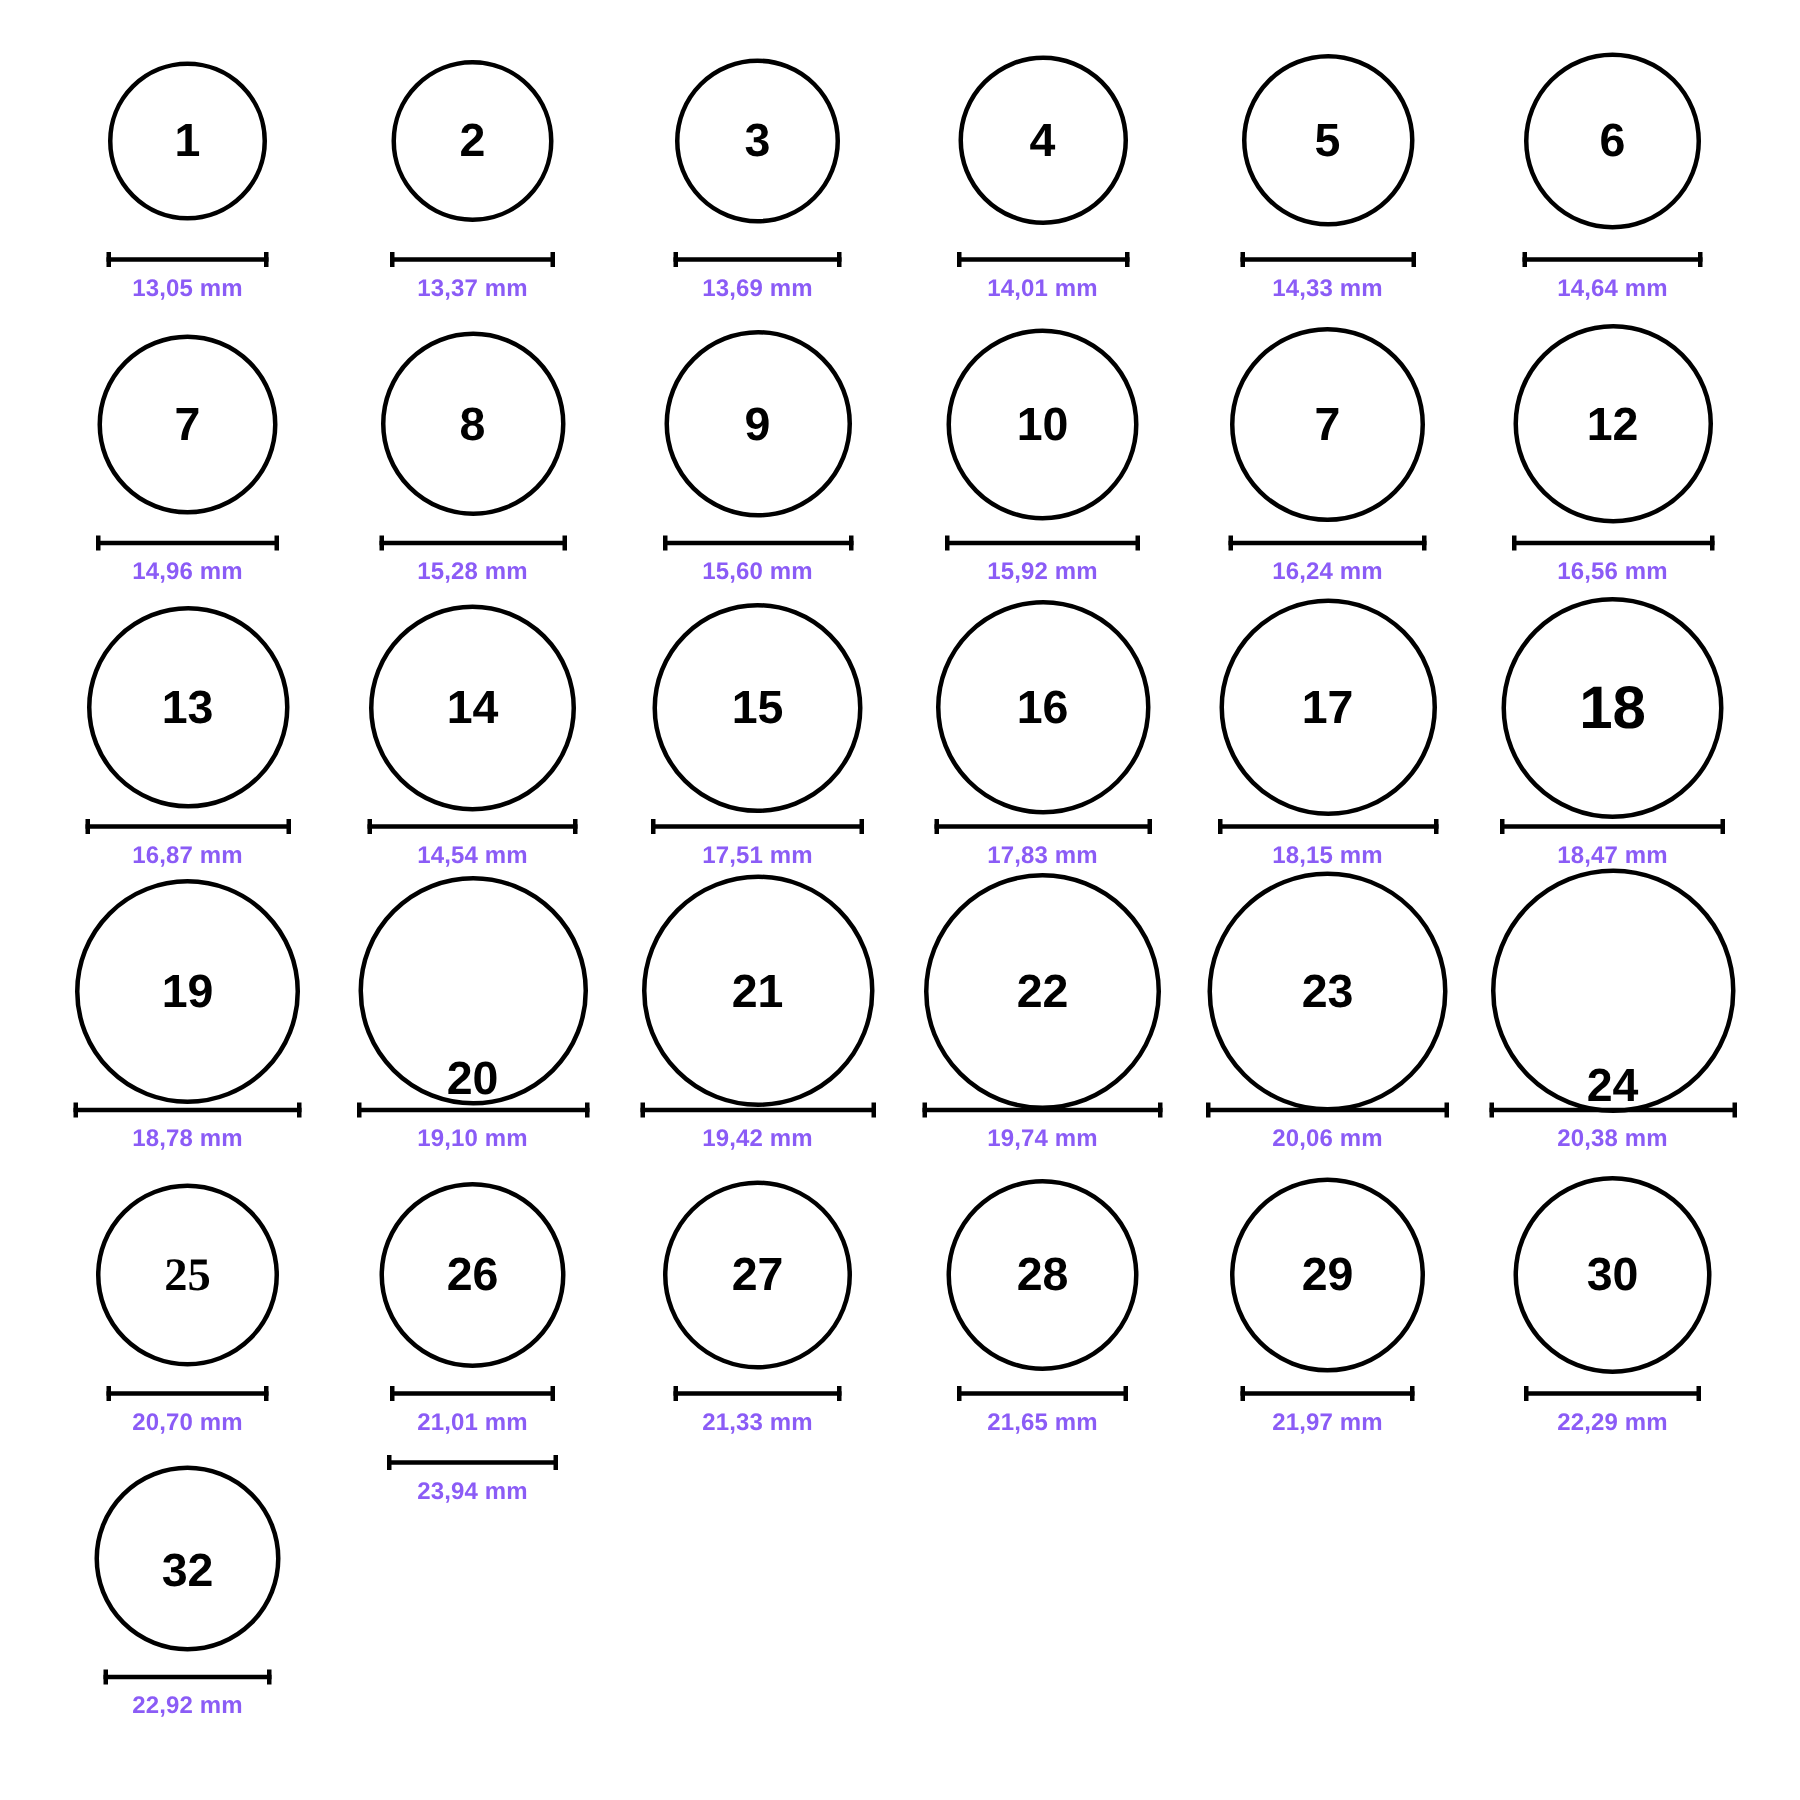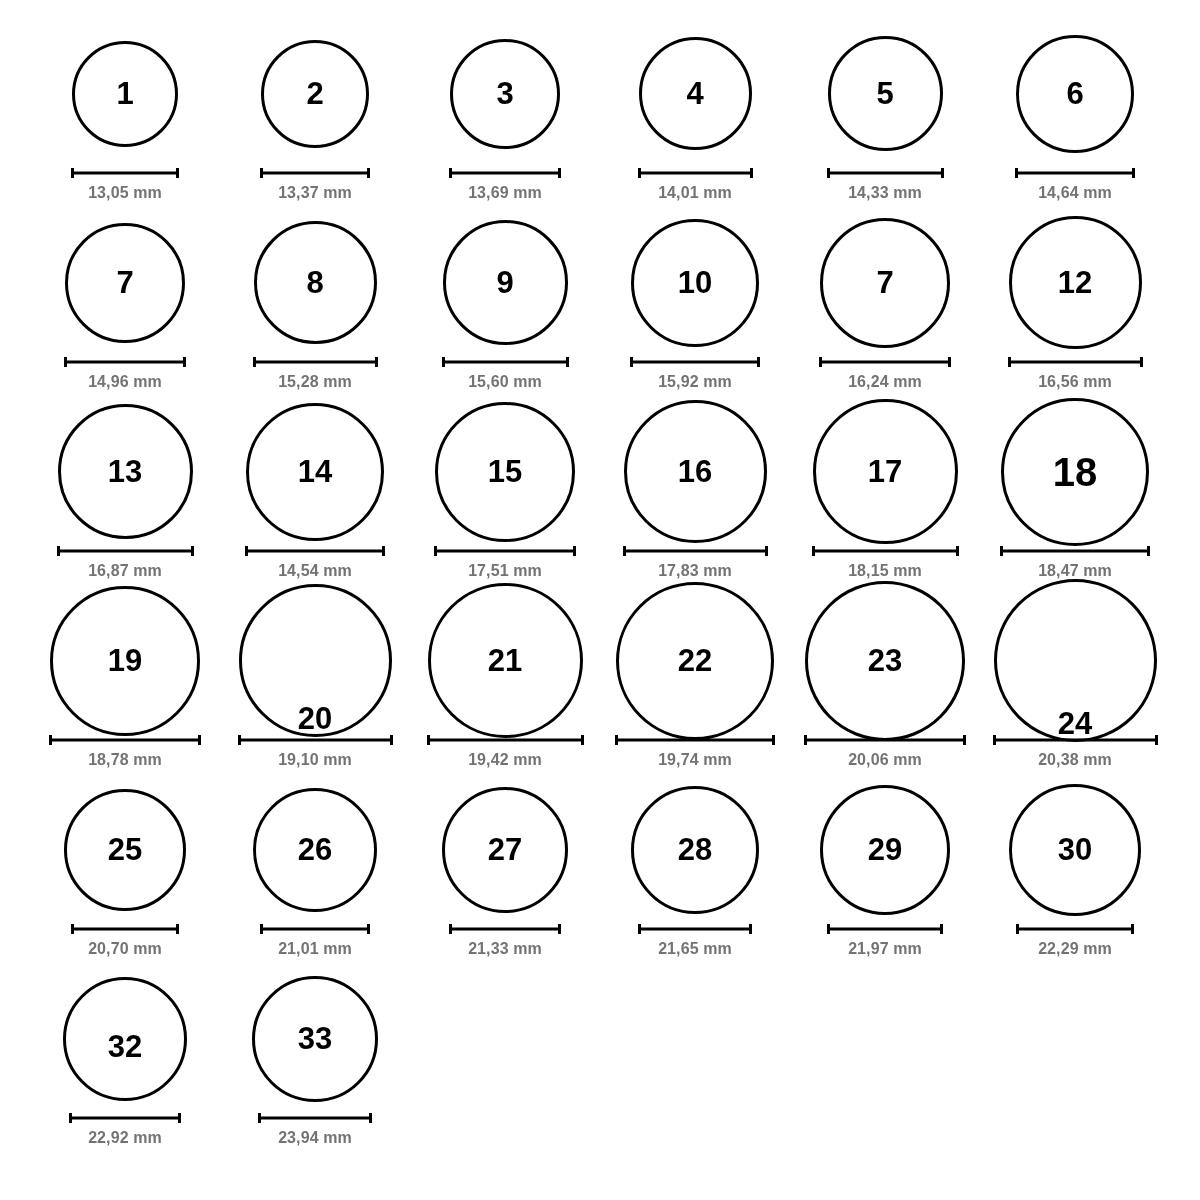--- a/index.html
+++ b/index.html
@@ -84,21 +84,21 @@
     top: 0;
     width: 3px;
     height: 10px;
     background: #000000;
   }
   .bar .cap.left { left: 0; }
   .bar .cap.right { right: 0; }
   .label {
     font-size: 16px;
     font-weight: bold;
-    color: #737373;
+    color: #8b5cf6;
     margin-top: 5px;
     letter-spacing: 0.1px;
     white-space: nowrap;
   }
 </style>
 </head>
 <body>
 
 <div id="chart">
   <div class="grid">
@@ -433,21 +433,21 @@
         <div class="measure">
           <div class="bar" style="width: 165px;">
             <span class="cap left"></span>
             <span class="cap right"></span>
           </div>
         </div>
         <div class="label">20,38 mm</div>
       </div>
       <div class="cell">
         <div class="ring-wrap">
-          <div class="ring" style="width: 122px; height: 122px;">
+          <div class="ring" style="width: 122px; height: 122px; font-family: Liberation Serif, serif;">
             <span class="ring-number" style="font-size: 31px;">25</span>
           </div>
         </div>
         <div class="measure">
           <div class="bar" style="width: 108px;">
             <span class="cap left"></span>
             <span class="cap right"></span>
           </div>
         </div>
         <div class="label">20,70 mm</div>
@@ -530,25 +530,20 @@
         </div>
         <div class="measure">
           <div class="bar" style="width: 112px;">
             <span class="cap left"></span>
             <span class="cap right"></span>
           </div>
         </div>
         <div class="label">22,92 mm</div>
       </div>
       <div class="cell">
-        <div class="ring-wrap">
-          <div class="ring" style="width: 126px; height: 126px;">
-            <span class="ring-number" style="font-size: 31px;">33</span>
-          </div>
-        </div>
         <div class="measure">
           <div class="bar" style="width: 114px;">
             <span class="cap left"></span>
             <span class="cap right"></span>
           </div>
         </div>
         <div class="label">23,94 mm</div>
       </div>
     </div>
 </div>

